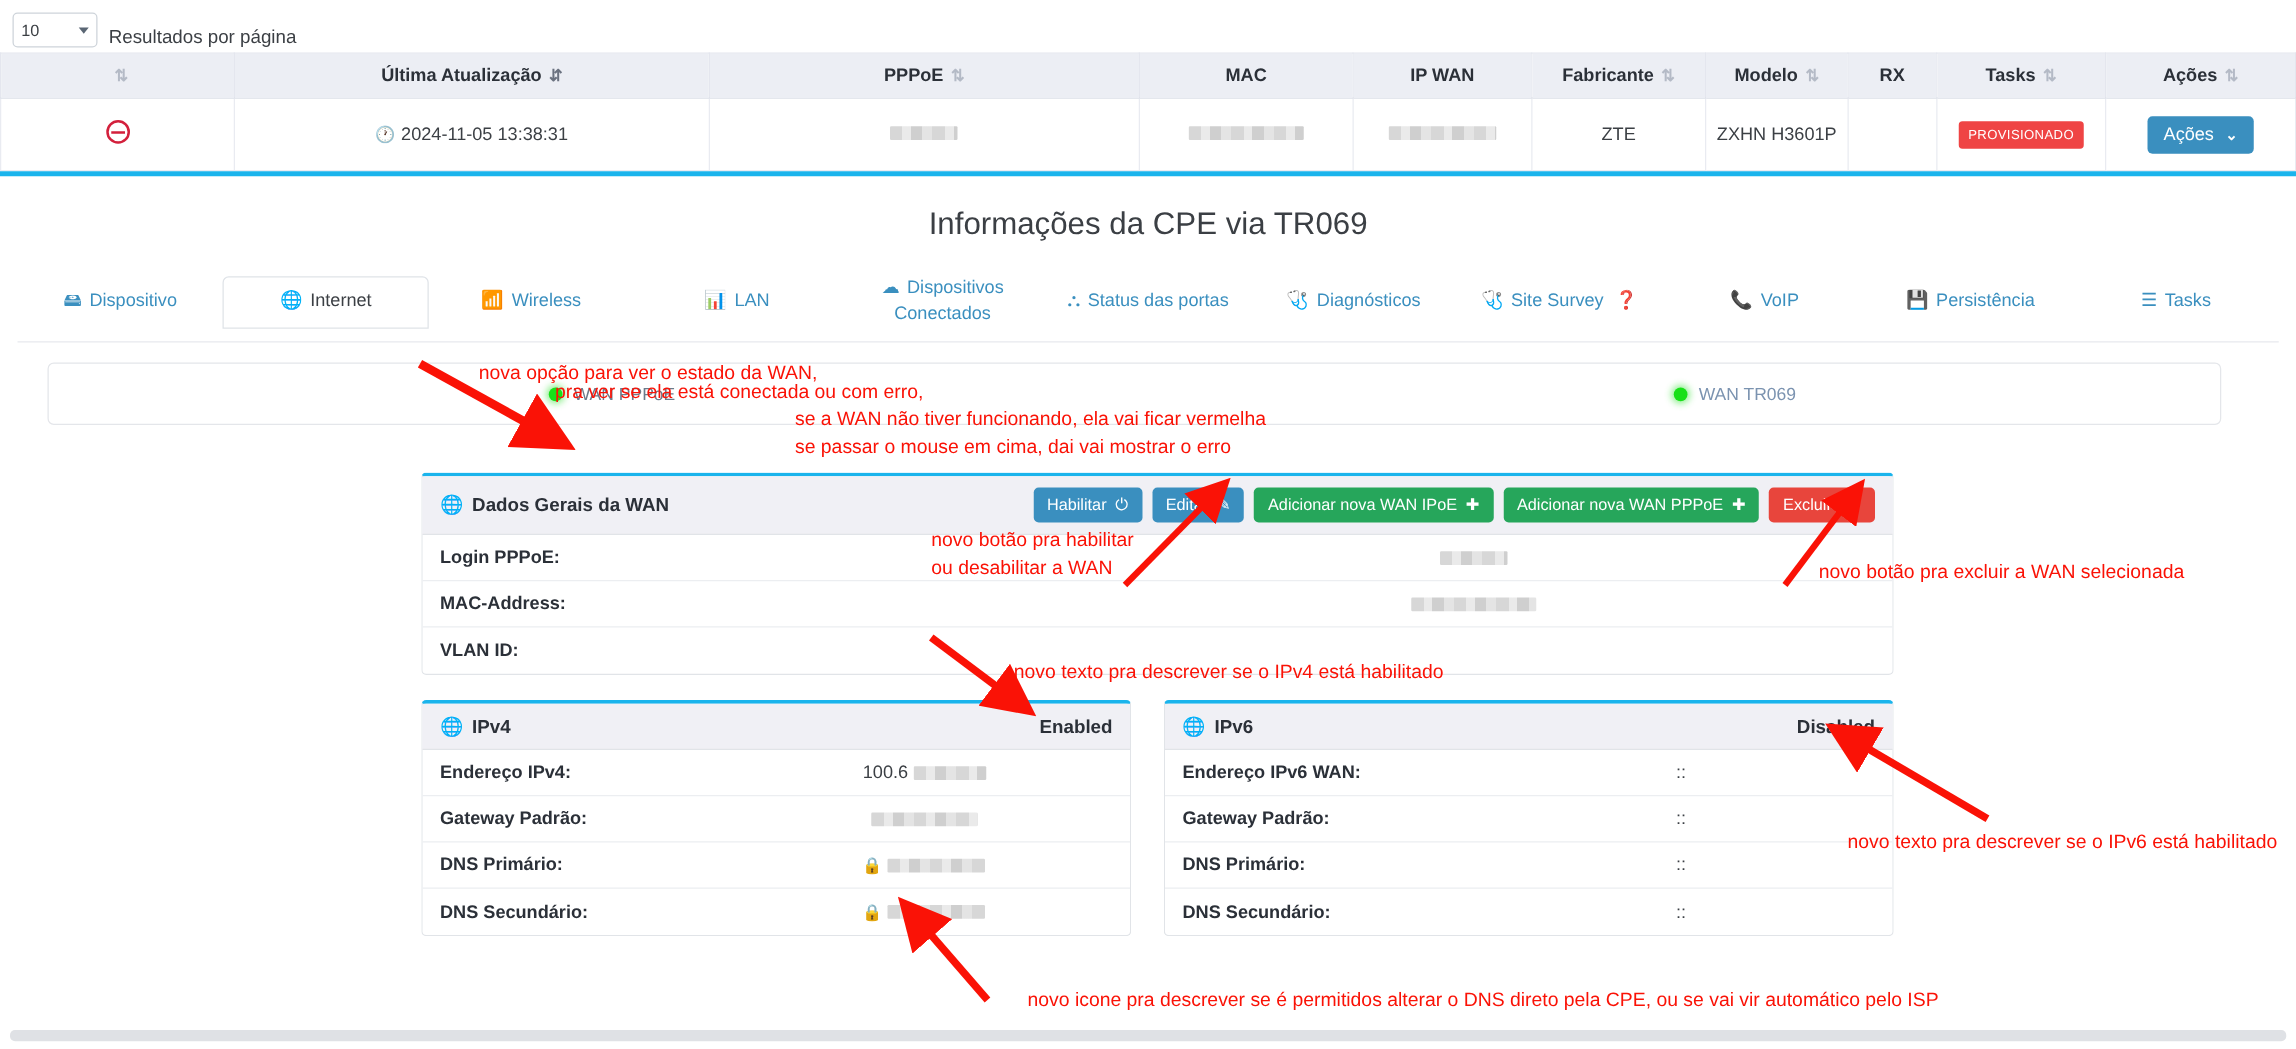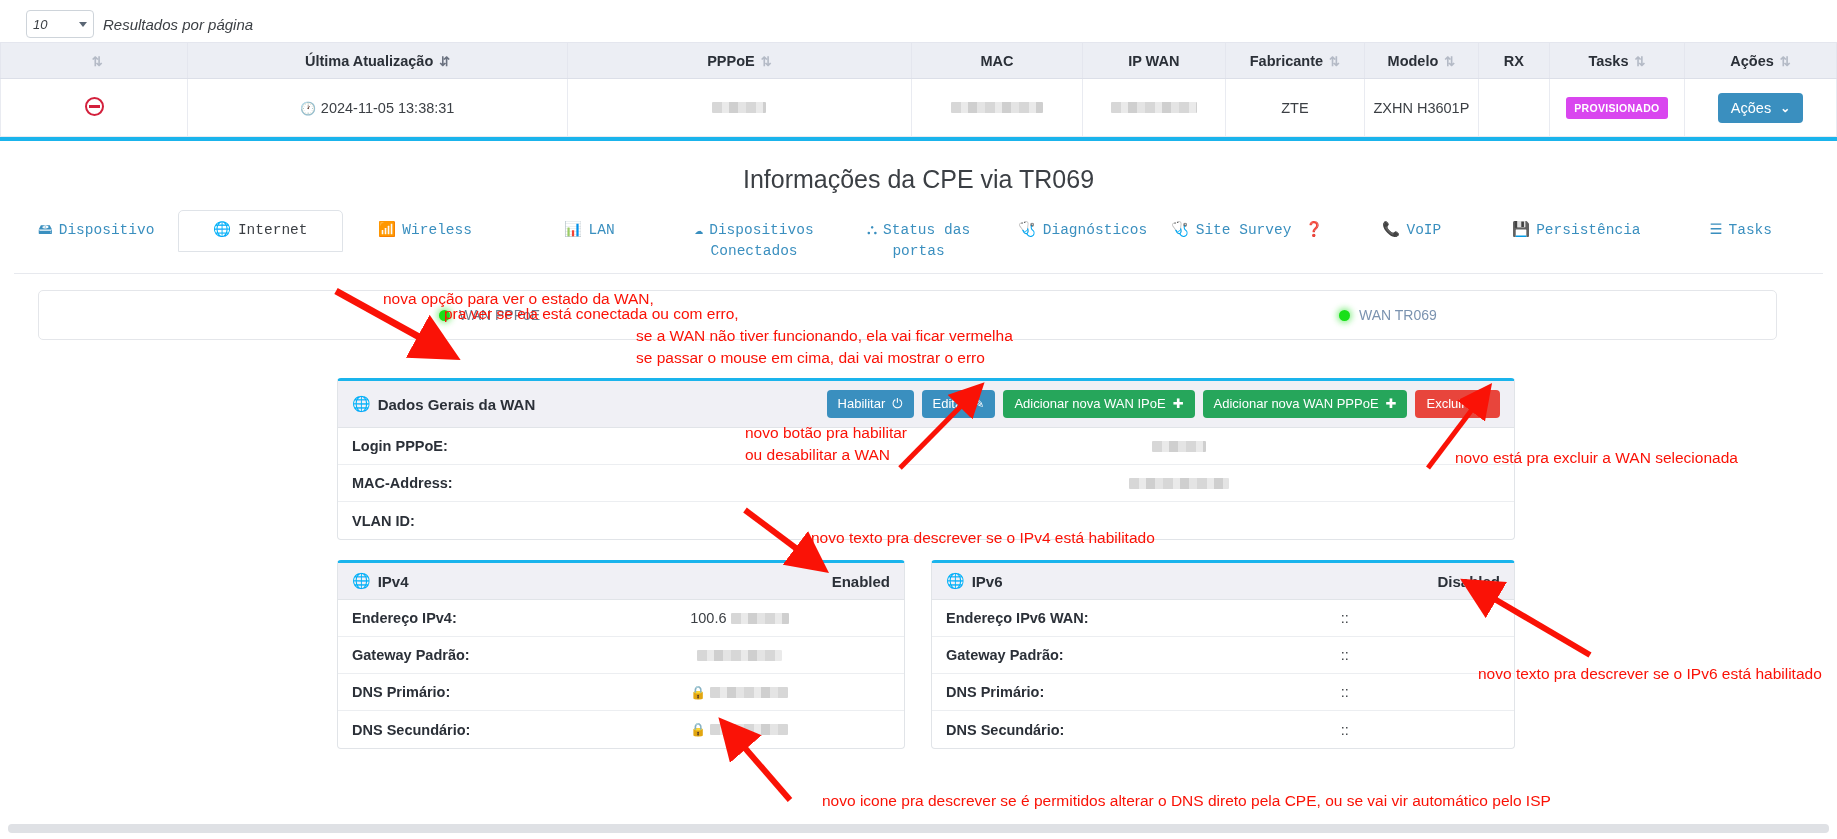--- a/index.html
+++ b/index.html
@@ -9,21 +9,21 @@
     background: #ffffff;
     font-family: "Liberation Sans", sans-serif;
     font-size: 15px;
     color: #3b3f44;
     position: relative;
     overflow: hidden;
   }
 
   
   .topbar { height: 42px; position: relative; }
-  .per-page { position:absolute; left:26px; top:10px; display:flex; align-items:center; gap:9px;font-style:italic; }
+  .per-page { position:absolute; left:10px; top:10px; display:flex; align-items:flex-end; gap:9px; }
   .select-box {
     width: 68px; height: 28px; border:1px solid #ced4da; border-radius:4px;
     background:#fff; display:flex; align-items:center; justify-content:space-between;
     padding: 0 6px; font-size:13px; color:#3b3f44;
   }
   .caret { width:0;height:0;border-left:4px solid transparent;border-right:4px solid transparent;border-top:5px solid #5a6674; }
   .per-page-label { font-size:15px; color:#3b3f44; }
   .search-wrap { position:absolute; right:10px; top:10px; display:flex; align-items:center; gap:10px; }
   .search-label { font-size:15px; color:#3b3f44; }
   .search-input { width:195px; height:29px; border:1px solid #ced4da; border-radius:4px; background:#fff; }
@@ -40,37 +40,37 @@
   table.cpe tbody td {
     border:1px solid #e9ebf1; height:58px; text-align:center; vertical-align:middle;
     font-size:14.5px; color:#3b3f44; padding:4px 8px;
   }
   .ban-icon { width:19px;height:19px;border:2px solid #d3203c;border-radius:50%;display:inline-block;position:relative; }
   .ban-icon::after{ content:""; position:absolute; left:2px; top:6.5px; width:11px;height:2.5px;background:#d3203c; }
   .clock { font-size:13px; margin-right:4px; color:#3b3f44; }
   .redact { display:inline-block; height:11px; border-radius:1px;
     background: repeating-linear-gradient(90deg,#d7d7d7 0 10px,#eaeaea 10px 17px,#cfcfcf 17px 26px,#e4e4e4 26px 34px); }
   .badge-prov {
-    display:inline-block; background:#d946ef; color:#fff; font-size:10.5px; font-weight:bold;
+    display:inline-block; background:#ef4444; color:#fff; font-size:10.5px; font-weight:normal;
     letter-spacing:.3px; padding:5px 8px; border-radius:3px;
   }
   .btn-acoes {
     display:inline-flex; align-items:center; gap:9px; background:#3a8fbf; color:#fff;
     border:none; border-radius:4px; padding:7px 13px; font-size:14.5px; cursor:pointer;
   }
   .btn-acoes .chev { font-size:12px; font-weight:bold; }
 
   
   .cyan-rule { height:4px; background:#1ab4ec; width:100%; }
 
   
   .panel-title { text-align:center; font-size:25px; color:#3b3f44; padding:24px 0 16px; }
 
   
-  .tabs { display:flex; align-items:flex-start; padding:0 14px; border-bottom:0;font-family:Liberation Mono, monospace; }
+  .tabs { display:flex; align-items:center; padding:0 14px; border-bottom:0; }
   .tab {
     flex:1; text-align:center; color:#3a8fbf; font-size:14.5px; padding:9px 4px 10px;
     line-height:1.45; cursor:pointer; border:1px solid transparent; border-radius:5px 5px 0 0;
   }
   .tab.active { border-color:#dfe3e8; background:#fff; color:#3b3f44; }
   .tab .ic { margin-right:6px; display:inline-block; }
   .tabs-underline { height:1px; background:#e7e9ee; margin:0 14px; }
 
   
   .wan-box {
@@ -351,18 +351,18 @@
   <line x1="1590" y1="655" x2="1486" y2="594" stroke="#fa1206" stroke-width="6" marker-end="url(#ah)"></line>
   <line x1="790" y1="800" x2="738" y2="740" stroke="#fa1206" stroke-width="6" marker-end="url(#ah)"></line>
 </svg>
 
 <div class="anno" style="left:383px;top:289px">nova opção para ver o estado da WAN,</div>
 <div class="anno" style="left:444px;top:304px">pra ver se ela está conectada ou com erro,</div>
 <div class="anno" style="left:636px;top:326px">se a WAN não tiver funcionando, ela vai ficar vermelha</div>
 <div class="anno" style="left:636px;top:348px">se passar o mouse em cima, dai vai mostrar o erro</div>
 <div class="anno" style="left:745px;top:423px">novo botão pra habilitar</div>
 <div class="anno" style="left:745px;top:445px">ou desabilitar a WAN</div>
-<div class="anno" style="left:1455px;top:448px">novo está pra excluir a WAN selecionada</div>
+<div class="anno" style="left:1455px;top:448px">novo botão pra excluir a WAN selecionada</div>
 <div class="anno" style="left:811px;top:528px">novo texto pra descrever se o IPv4 está habilitado</div>
 <div class="anno" style="left:1478px;top:664px">novo texto pra descrever se o IPv6 está habilitado</div>
 <div class="anno" style="left:822px;top:791px">novo icone pra descrever se é permitidos alterar o DNS direto pela CPE, ou se vai vir automático pelo ISP</div>
 
 <div class="bottom-scroll"></div>
 
 </body></html>

